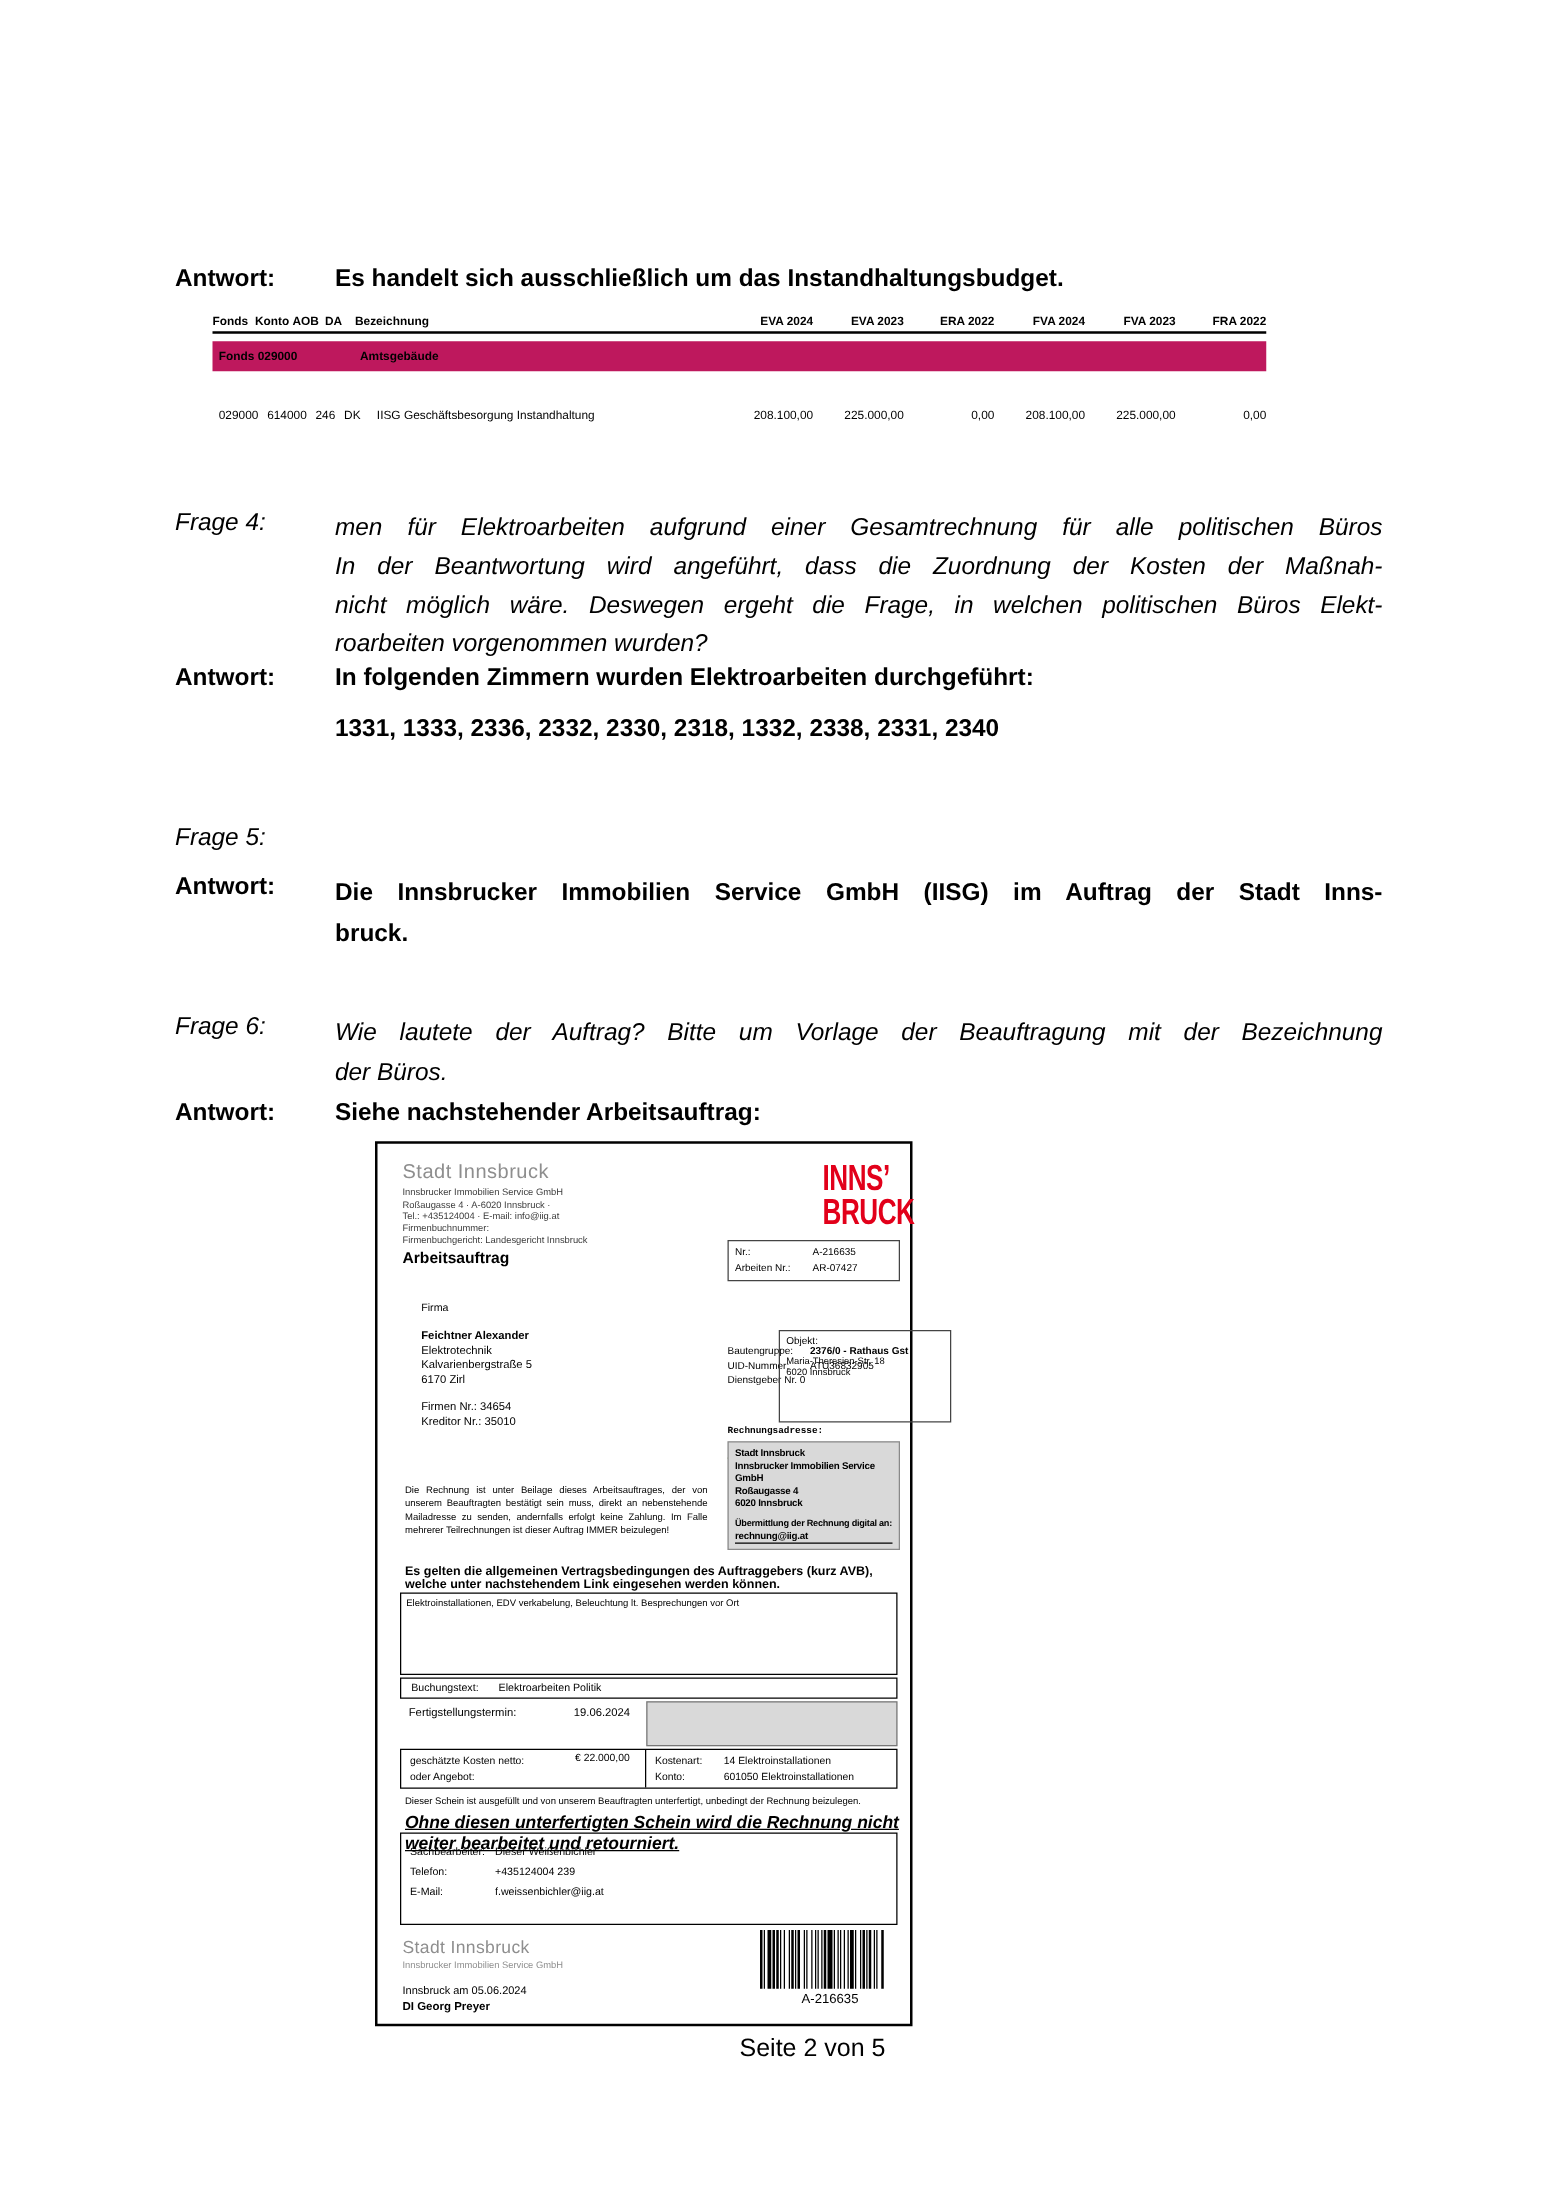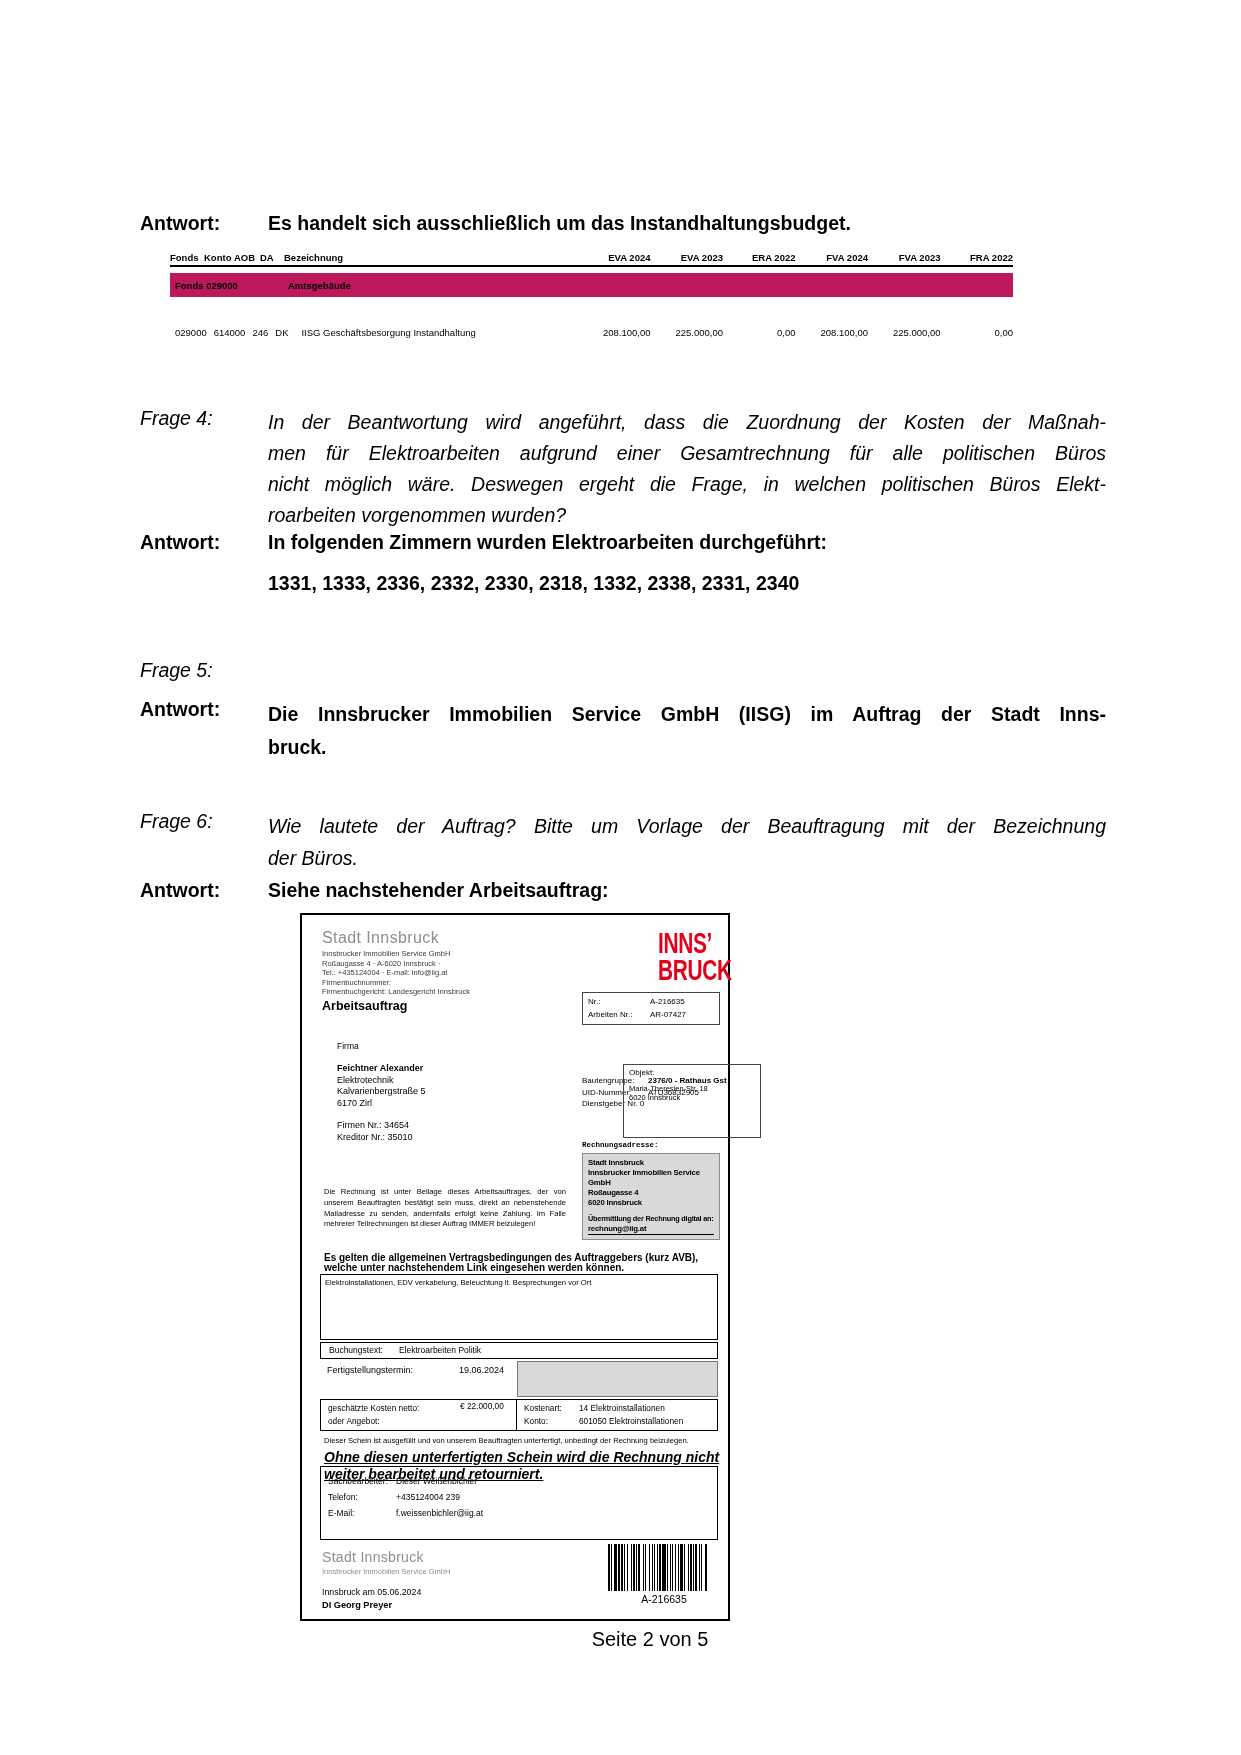--- a/index.html
+++ b/index.html
@@ -157,22 +157,22 @@
       <span class="c-num">225.000,00</span>
       <span class="c-num">0,00</span>
       <span class="c-num">208.100,00</span>
       <span class="c-num">225.000,00</span>
       <span class="c-num">0,00</span>
     </div>
   </div>
 
   <div class="qa-label italic" style="top:407px;">Frage 4:</div>
   <div class="qa-body italic" style="top:407px; line-height:31px;">
+    <div class="jline">men für Elektroarbeiten aufgrund einer Gesamtrechnung für alle politischen Büros</div>
     <div class="jline">In der Beantwortung wird angeführt, dass die Zuordnung der Kosten der Maßnah-</div>
-    <div class="jline">men für Elektroarbeiten aufgrund einer Gesamtrechnung für alle politischen Büros</div>
     <div class="jline">nicht möglich wäre. Deswegen ergeht die Frage, in welchen politischen Büros Elekt-</div>
     <div>roarbeiten vorgenommen wurden?</div>
   </div>
 
   <div class="qa-label bold" style="top:531px;">Antwort:</div>
   <div class="qa-body bold" style="top:531px;">In folgenden Zimmern wurden Elektroarbeiten durchgeführt:</div>
   <div class="qa-body bold" style="top:572px;">1331, 1333, 2336, 2332, 2330, 2318, 1332, 2338, 2331, 2340</div>
 
   <div class="qa-label italic" style="top:659px;">Frage 5:</div>
 

